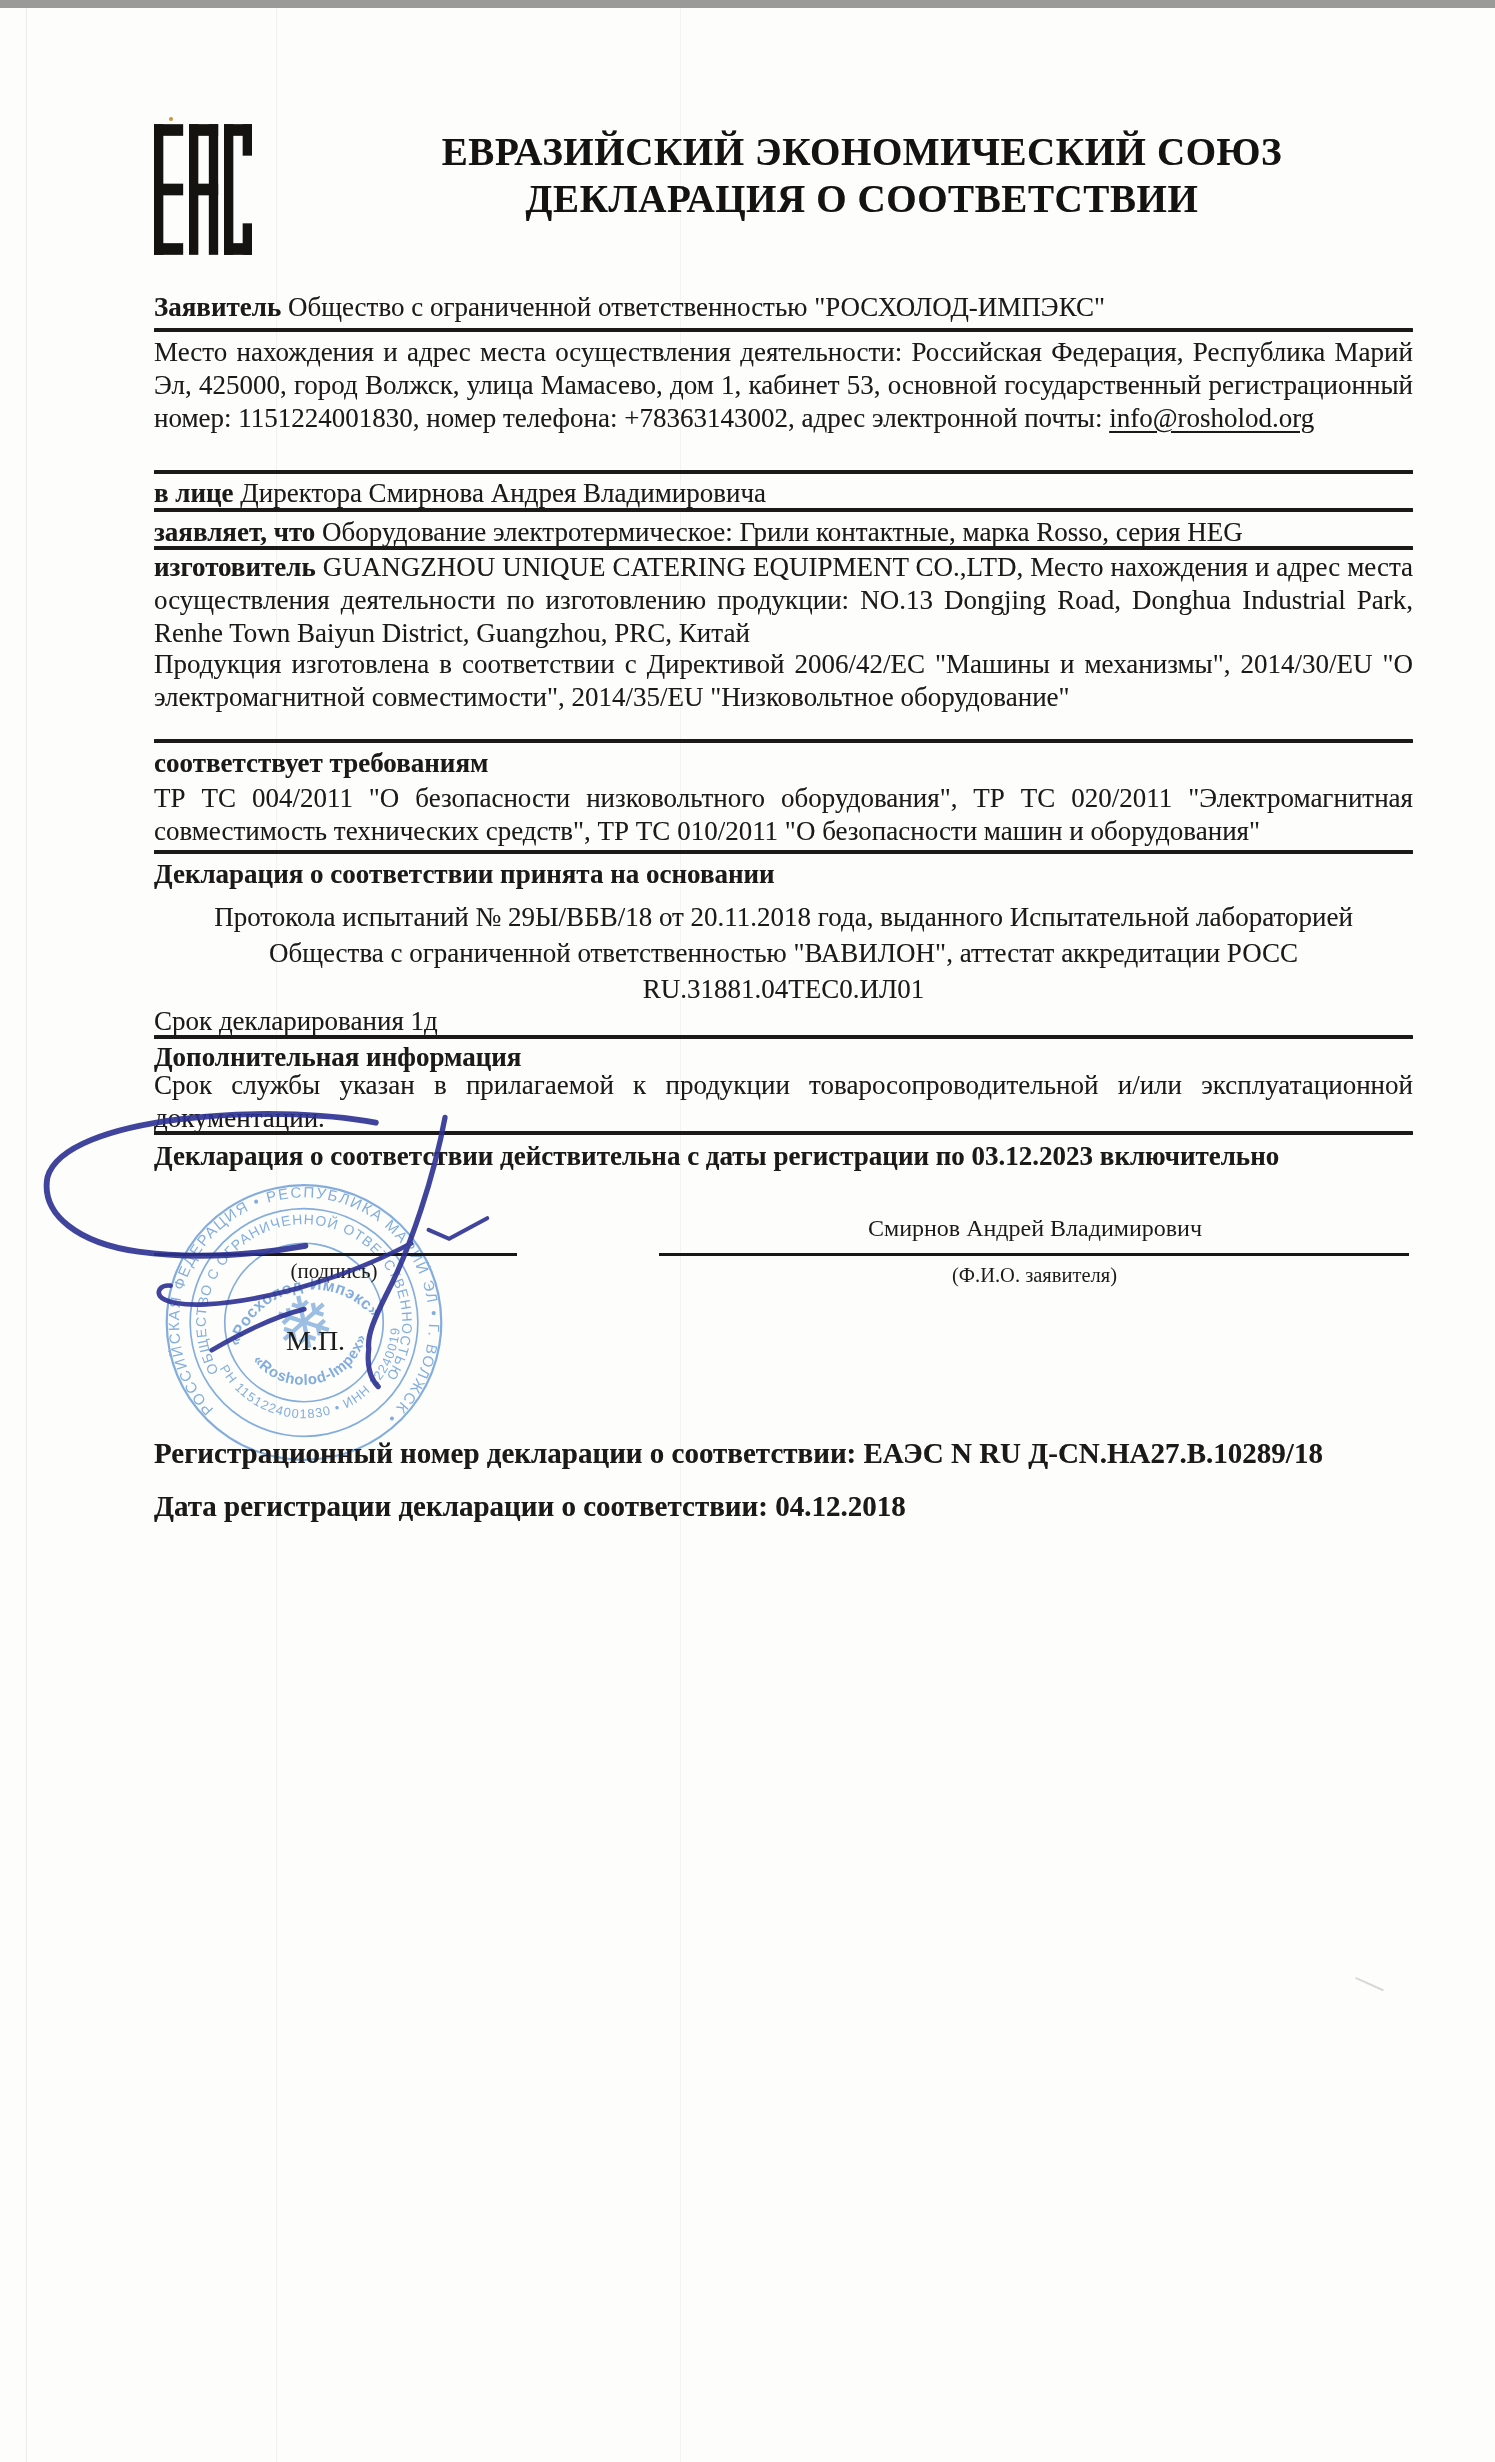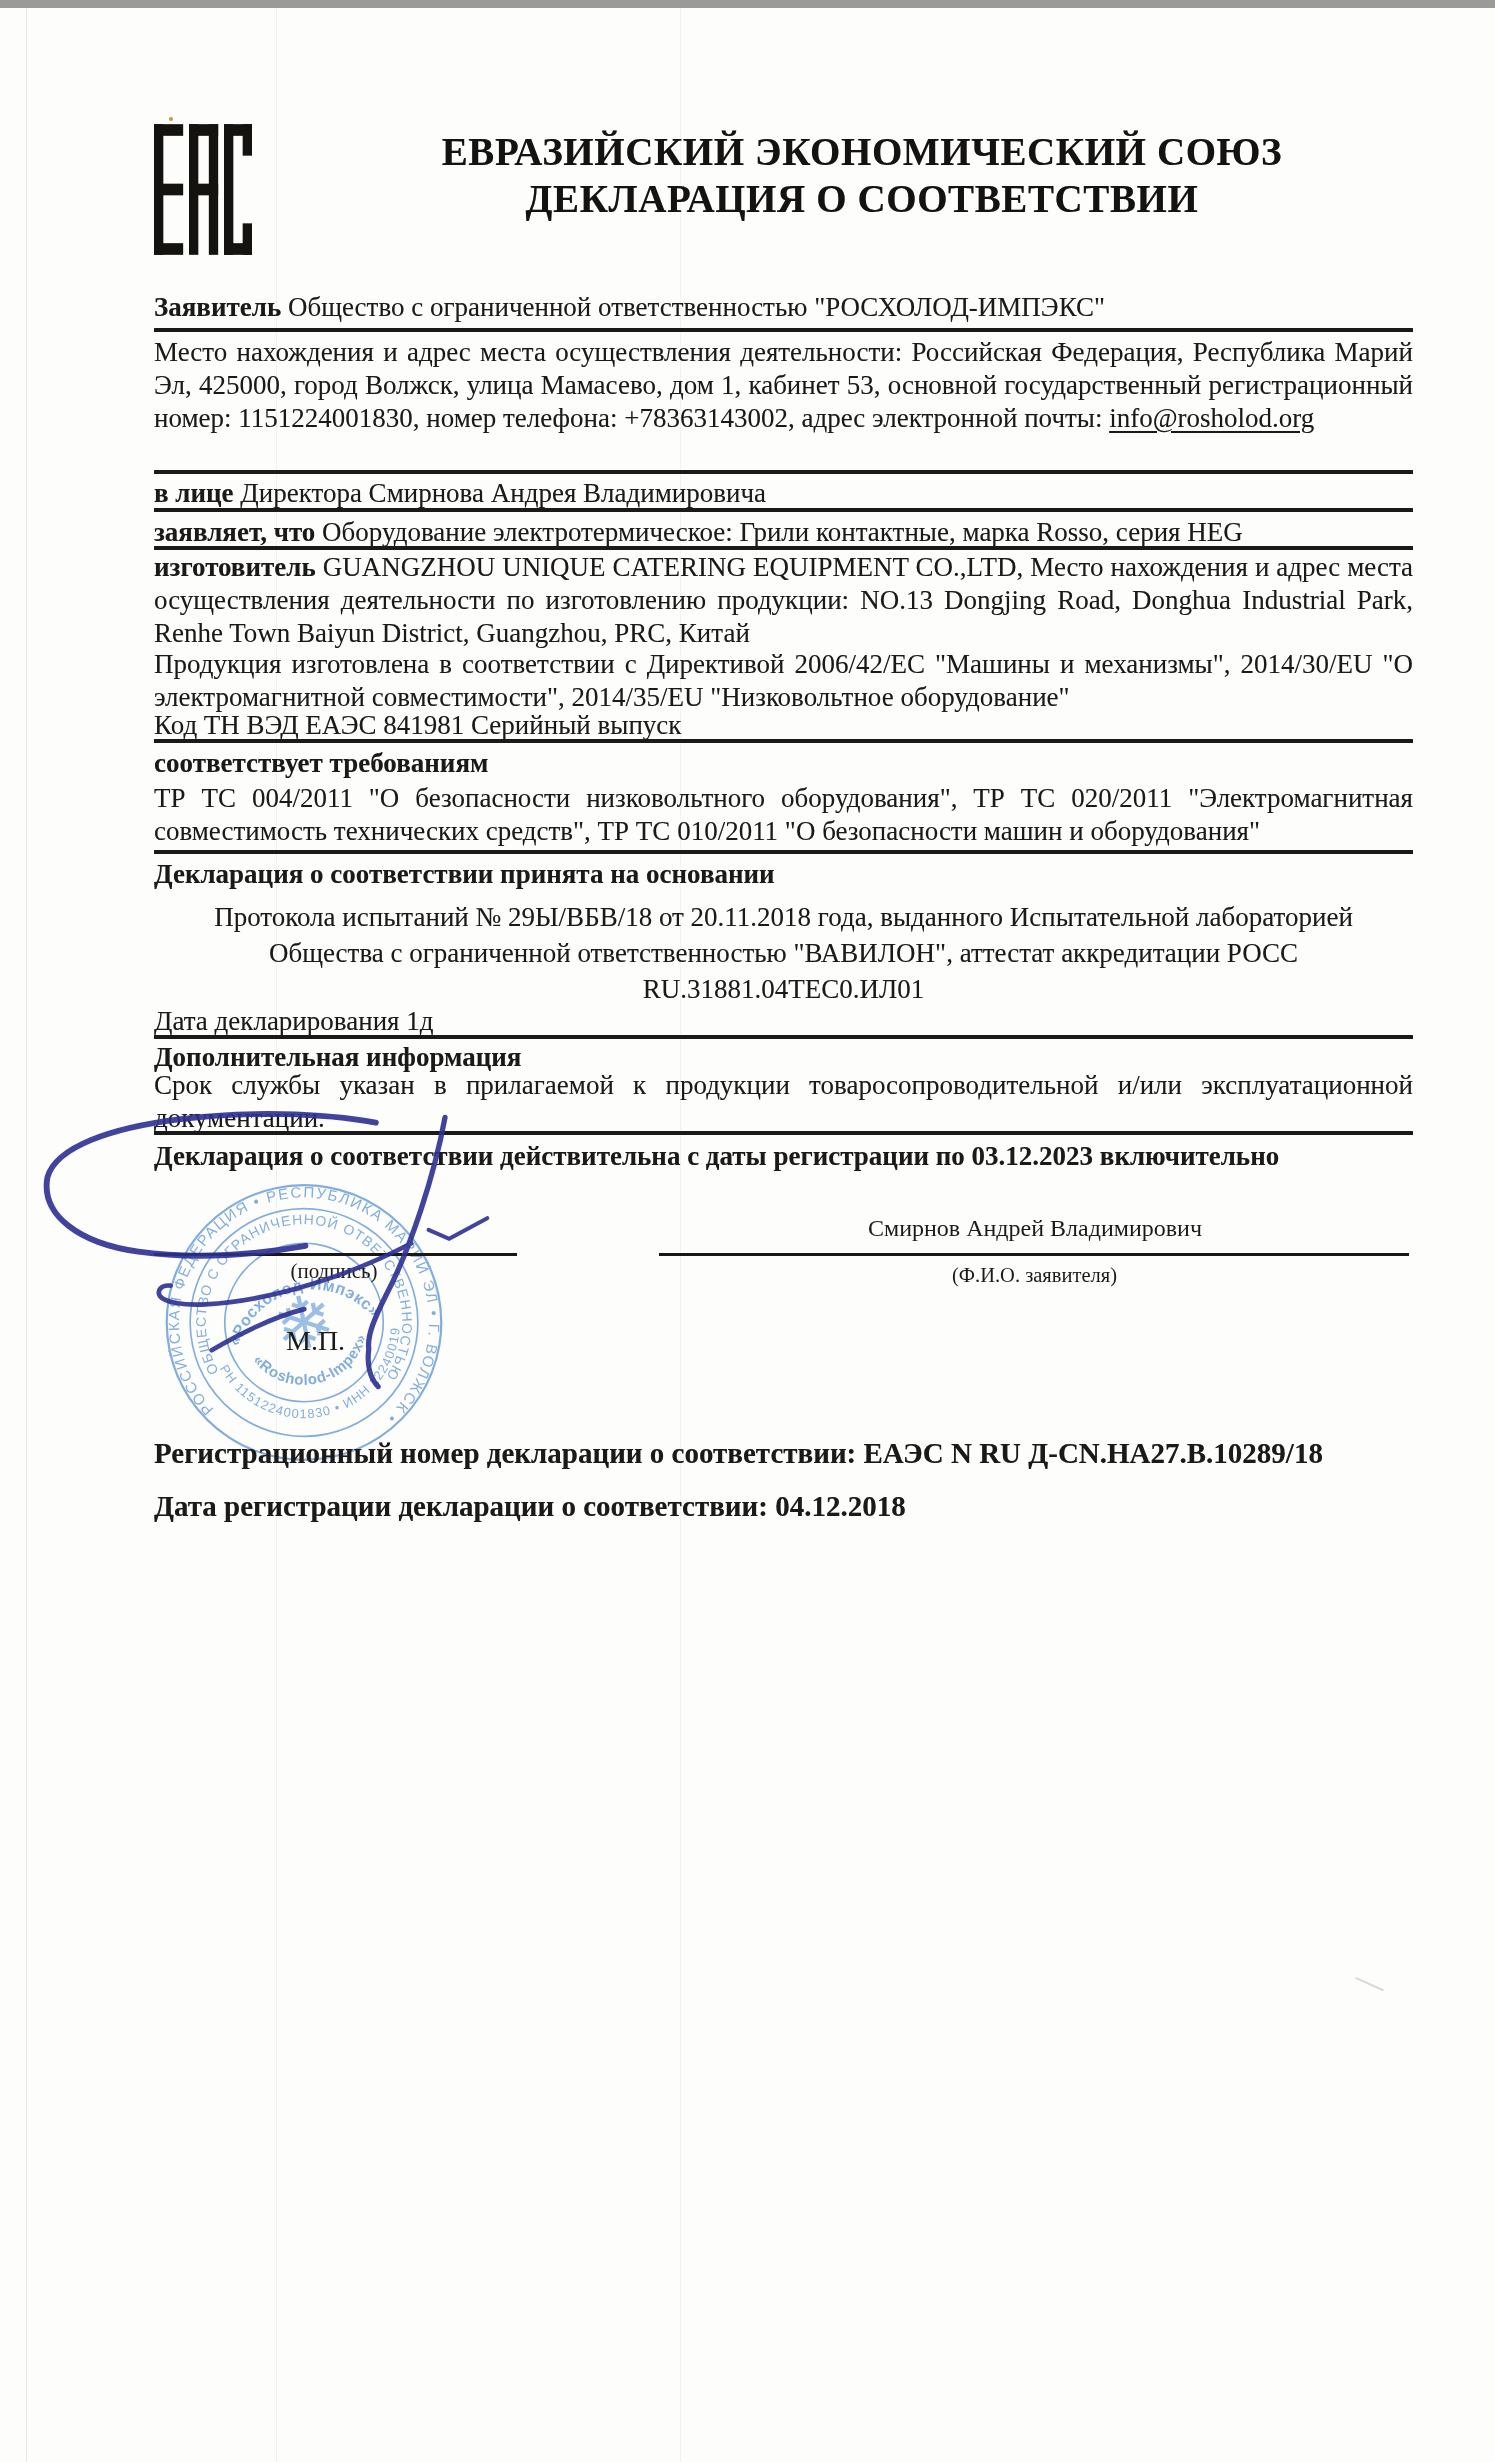--- a/index.html
+++ b/index.html
@@ -109,37 +109,34 @@
 
   <div class="row j" style="top:543px">
     <span class="lb">изготовитель</span>
     <span>GUANGZHOU UNIQUE CATERING EQUIPMENT CO.,LTD, Место нахождения и адрес места осуществления деятельности по изготовлению продукции: NO.13 Dongjing Road, Donghua Industrial Park, Renhe Town Baiyun District, Guangzhou, PRC, Китай</span>
   </div>
 
   <div class="row j" style="top:640px">
     <span>Продукция изготовлена в соответствии с Директивой 2006/42/EC "Машины и механизмы", 2014/30/EU "О электромагнитной совместимости", 2014/35/EU "Низковольтное оборудование"</span>
   </div>
 
-  <div class="row" style="top:701px">
-    <span>Код ТН ВЭД ЕАЭС 841981 Серийный выпуск</span>
-  </div>
   <div class="rule" style="top:731px"></div>
 
   <div class="row hd" style="top:739px">соответствует требованиям</div>
   <div class="row j" style="top:774px">
     <span>ТР ТС 004/2011 "О безопасности низковольтного оборудования", ТР ТС 020/2011 "Электромагнитная совместимость технических средств", ТР ТС 010/2011 "О безопасности машин и оборудования"</span>
   </div>
   <div class="rule" style="top:842px"></div>
 
   <div class="row hd" style="top:850px">Декларация о соответствии принята на основании</div>
   <div class="row" style="top:891px; line-height:36px;text-align:center;">
     <span>Протокола испытаний № 29Ы/ВБВ/18 от 20.11.2018 года, выданного Испытательной лабораторией Общества с ограниченной ответственностью "ВАВИЛОН", аттестат аккредитации РОСС RU.31881.04ТЕС0.ИЛ01</span>
   </div>
   <div class="row" style="top:997px">
-    <span>Дата декларирования 1д</span>
+    <span>Срок декларирования 1д</span>
   </div>
   <div class="rule" style="top:1027px"></div>
 
   <div class="row hd" style="top:1033px">Дополнительная информация</div>
   <div class="row j" style="top:1061px">
     <span>Срок службы указан в прилагаемой к продукции товаросопроводительной и/или эксплуатационной документации.</span>
   </div>
   <div class="rule" style="top:1123px"></div>
 
   <div class="row hd" style="top:1132px">Декларация о соответствии  действительна с даты регистрации по 03.12.2023 включительно</div>

